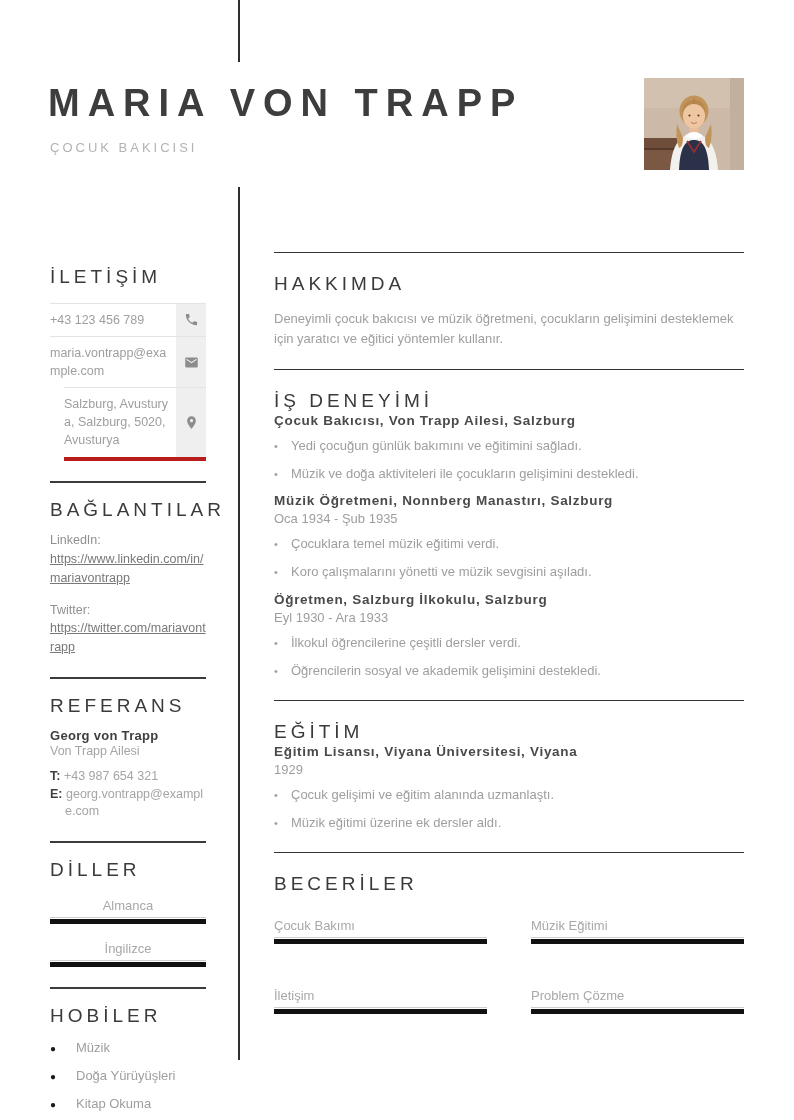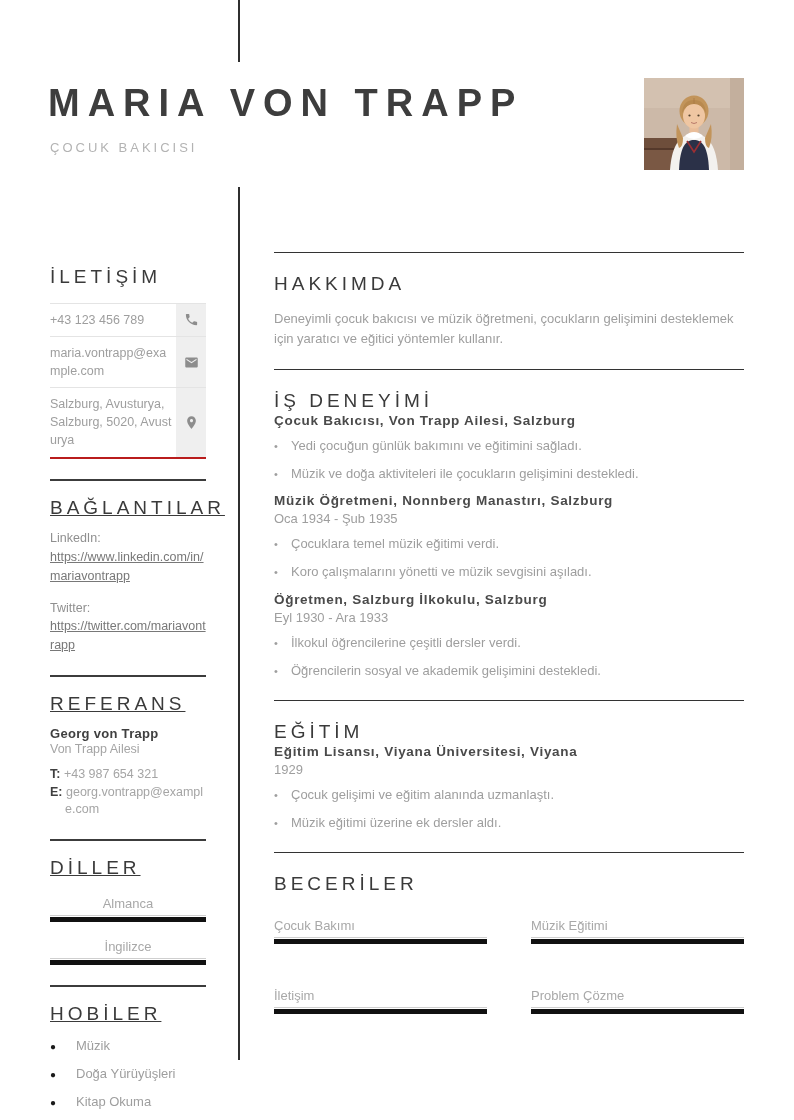--- a/index.html
+++ b/index.html
@@ -17,27 +17,27 @@
 
   
   .sidebar { position:absolute; left:50px; top:266px; width:156px; }
   .main { position:absolute; left:274px; top:244px; width:470px; }
 
   .side-heading, .main-heading { font-size:19px; font-weight:normal; letter-spacing:4px; color:#3a3a3a; line-height:1.2; }
 
   
   .contact-list { margin-top:14px; }
   .contact-row { display:flex; align-items:stretch; border-top:1px solid #e4e4e4;justify-content:space-between; }
-  .contact-row:last-child { border-bottom:2px solid #b91c1c; }
+  .contact-row:last-child { border-bottom:4px solid #b91c1c;margin-left:14px; }
   .contact-text { flex:1; font-size:12.5px; color:#9e9e9e; line-height:1.45; padding:7px 4px 7px 0; word-break:break-all; }
   .contact-icon { width:30px; background:#efefef; display:flex; align-items:center; justify-content:center; flex-shrink:0; }
   .contact-icon svg { width:15px; height:15px; fill:#8d8d8d; }
 
   .side-divider { border:none; border-top:2px solid #3c3c3c; margin-top:20px; }
-  .side-section-heading { margin-top:16px;text-decoration:underline; }
+  .side-section-heading { margin-top:16px; }
   .links-heading { max-width:146px; }
 
   .link-group { margin-top:10px; font-size:12.5px; line-height:1.5; }
   .link-label { color:#8f8f8f; }
   .link-url { color:#787878; text-decoration:underline; word-break:break-all; display:block; }
 
   .ref-name { margin-top:10px; font-size:13px; font-weight:bold; color:#3f3f3f; letter-spacing:0.3px; }
   .ref-company { font-size:12.5px; color:#a5a5a5; line-height:1.4; }
   .ref-line { font-size:12.5px; color:#a5a5a5; line-height:1.4; padding-left:15px; text-indent:-15px; word-break:break-all; }
   .ref-line.first { margin-top:8px; }

